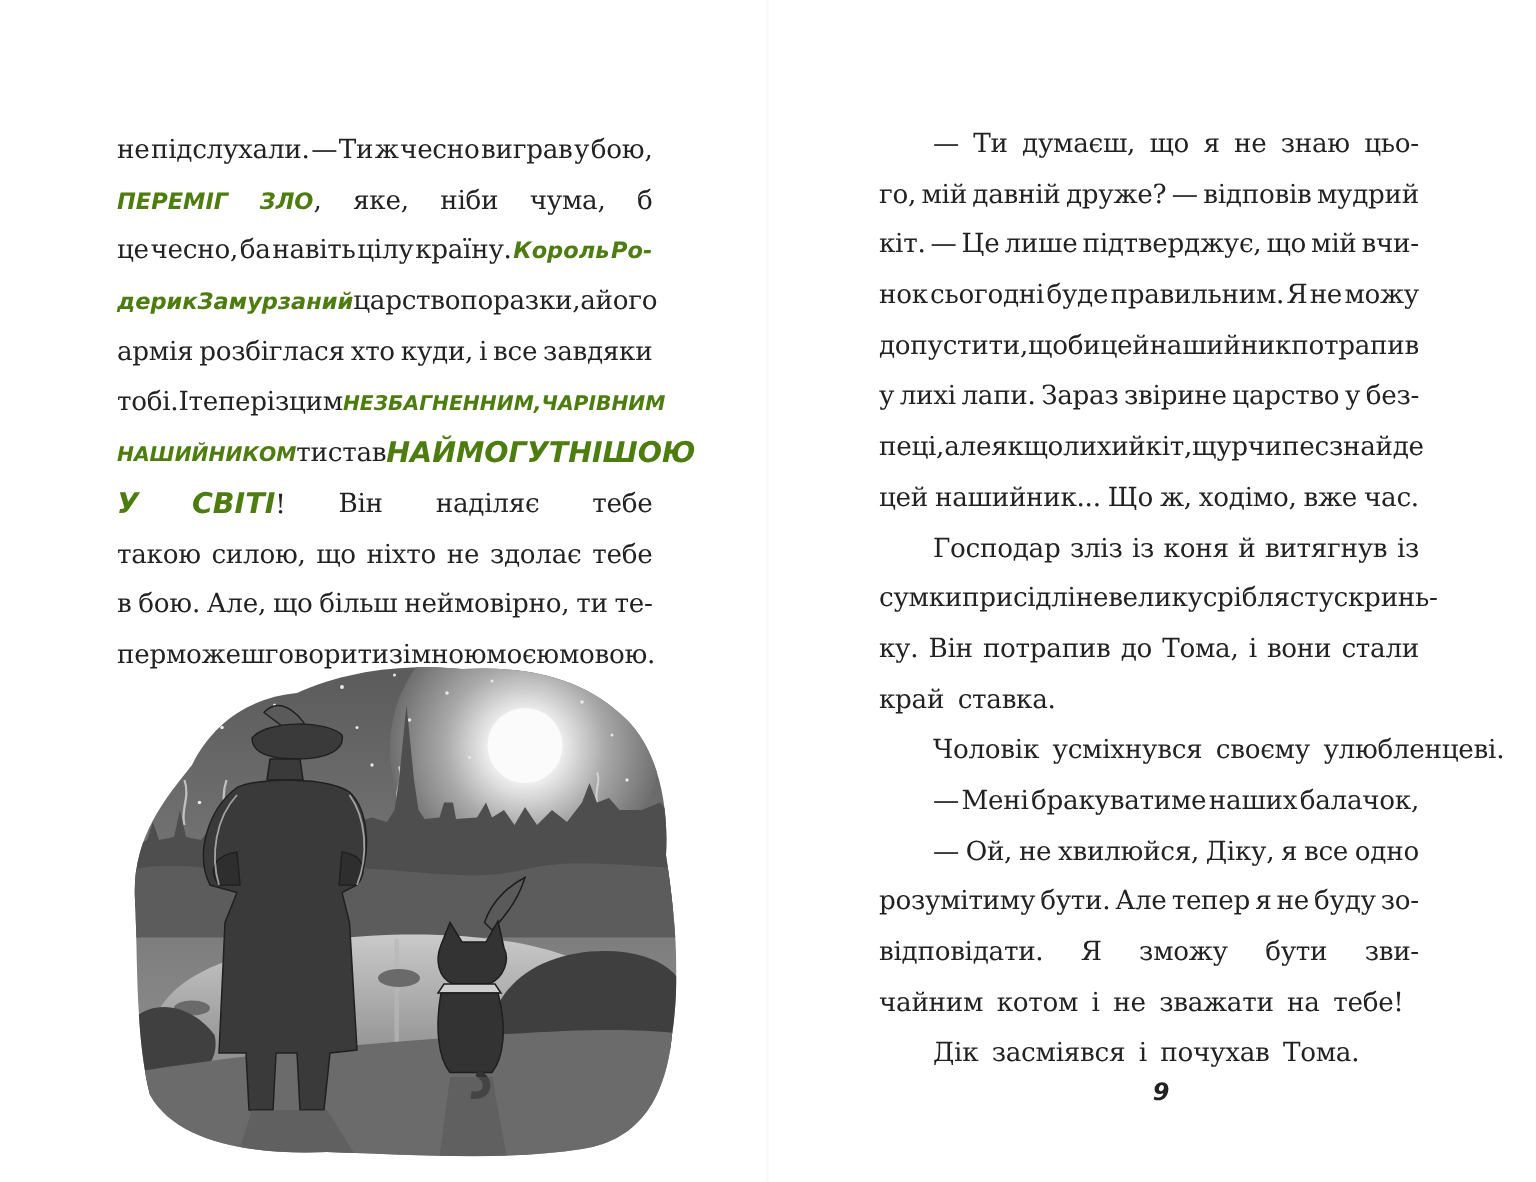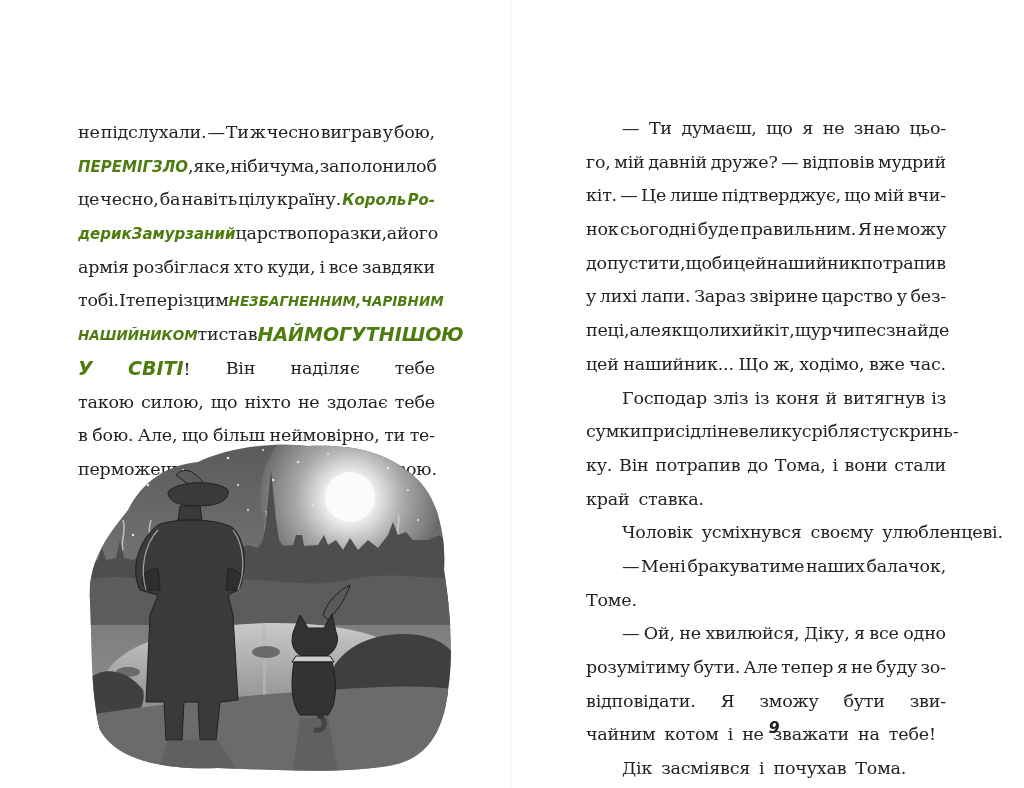--- a/index.html
+++ b/index.html
@@ -3,21 +3,21 @@
 <meta charset="utf-8">
 <style>
   html, body { margin:0; padding:0; }
   body {
     width:1024px; height:788px; background:#ffffff; position:relative; overflow:hidden;
     font-family: "DejaVu Serif", "Liberation Serif", serif; color:#222;
   }
   .page { position:absolute; top:0; height:788px; }
   .page-left { left:0; width:512px; }
   .page-right { left:512px; width:512px; }
-  .col { position:absolute; font-size:17.5px; letter-spacing:-0.2px;margin-top:32px; }
+  .col { position:absolute; font-size:17.5px; letter-spacing:-0.2px; }
   .col-left { left:78px; width:357px; top:84px; }
   .col-right { left:74px; width:360px; top:80px; }
   .line {
     height:33.7px; line-height:33.7px; white-space:nowrap;
     display:flex; justify-content:space-between;
   }
   .line.last { justify-content:flex-start;text-align:center; }
   .line.indent { padding-left:36px; }
   .line .w { display:inline-block; }
   .line.last .w { margin-right:9px; }
@@ -52,21 +52,20 @@
         <span class="w">виграв</span>
         <span class="w">у</span>
         <span class="w">бою,</span>
       </div>
       <div class="line">
         <span class="w"><span class="hl">ПЕРЕМІГ</span></span>
         <span class="w"><span class="hl">ЗЛО</span><span>,</span></span>
         <span class="w">яке,</span>
         <span class="w">ніби</span>
         <span class="w">чума,</span>
-        <span class="w">заполонило</span>
         <span class="w">б</span>
       </div>
       <div class="line">
         <span class="w">це</span>
         <span class="w">чесно,</span>
         <span class="w">ба</span>
         <span class="w">навіть</span>
         <span class="w">цілу</span>
         <span class="w">країну.</span>
         <span class="w"><span class="hl">Король</span></span>
@@ -354,23 +353,20 @@
         <span class="w">своєму</span>
         <span class="w">улюбленцеві.</span>
       </div>
       <div class="line indent">
         <span class="w">—</span>
         <span class="w">Мені</span>
         <span class="w">бракуватиме</span>
         <span class="w">наших</span>
         <span class="w">балачок,</span>
       </div>
-      <div class="line last">
-        <span class="w">Томе.</span>
-      </div>
       <div class="line indent">
         <span class="w">—</span>
         <span class="w">Ой,</span>
         <span class="w">не</span>
         <span class="w">хвилюйся,</span>
         <span class="w">Діку,</span>
         <span class="w">я</span>
         <span class="w">все</span>
         <span class="w">одно</span>
       </div>

